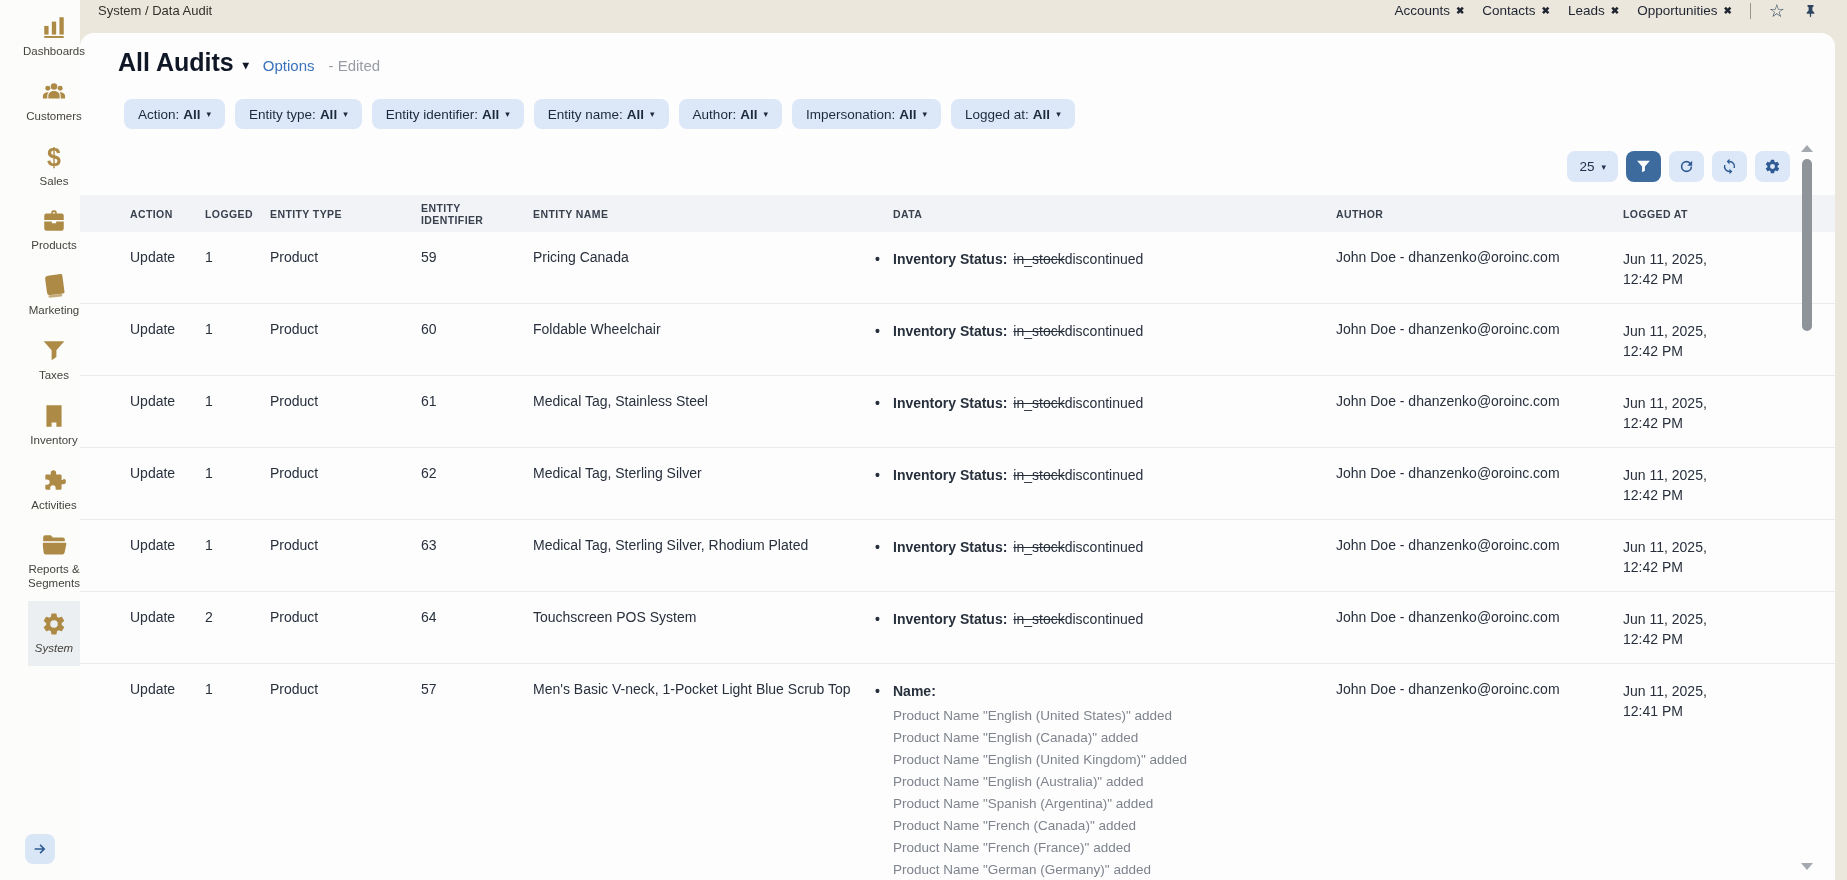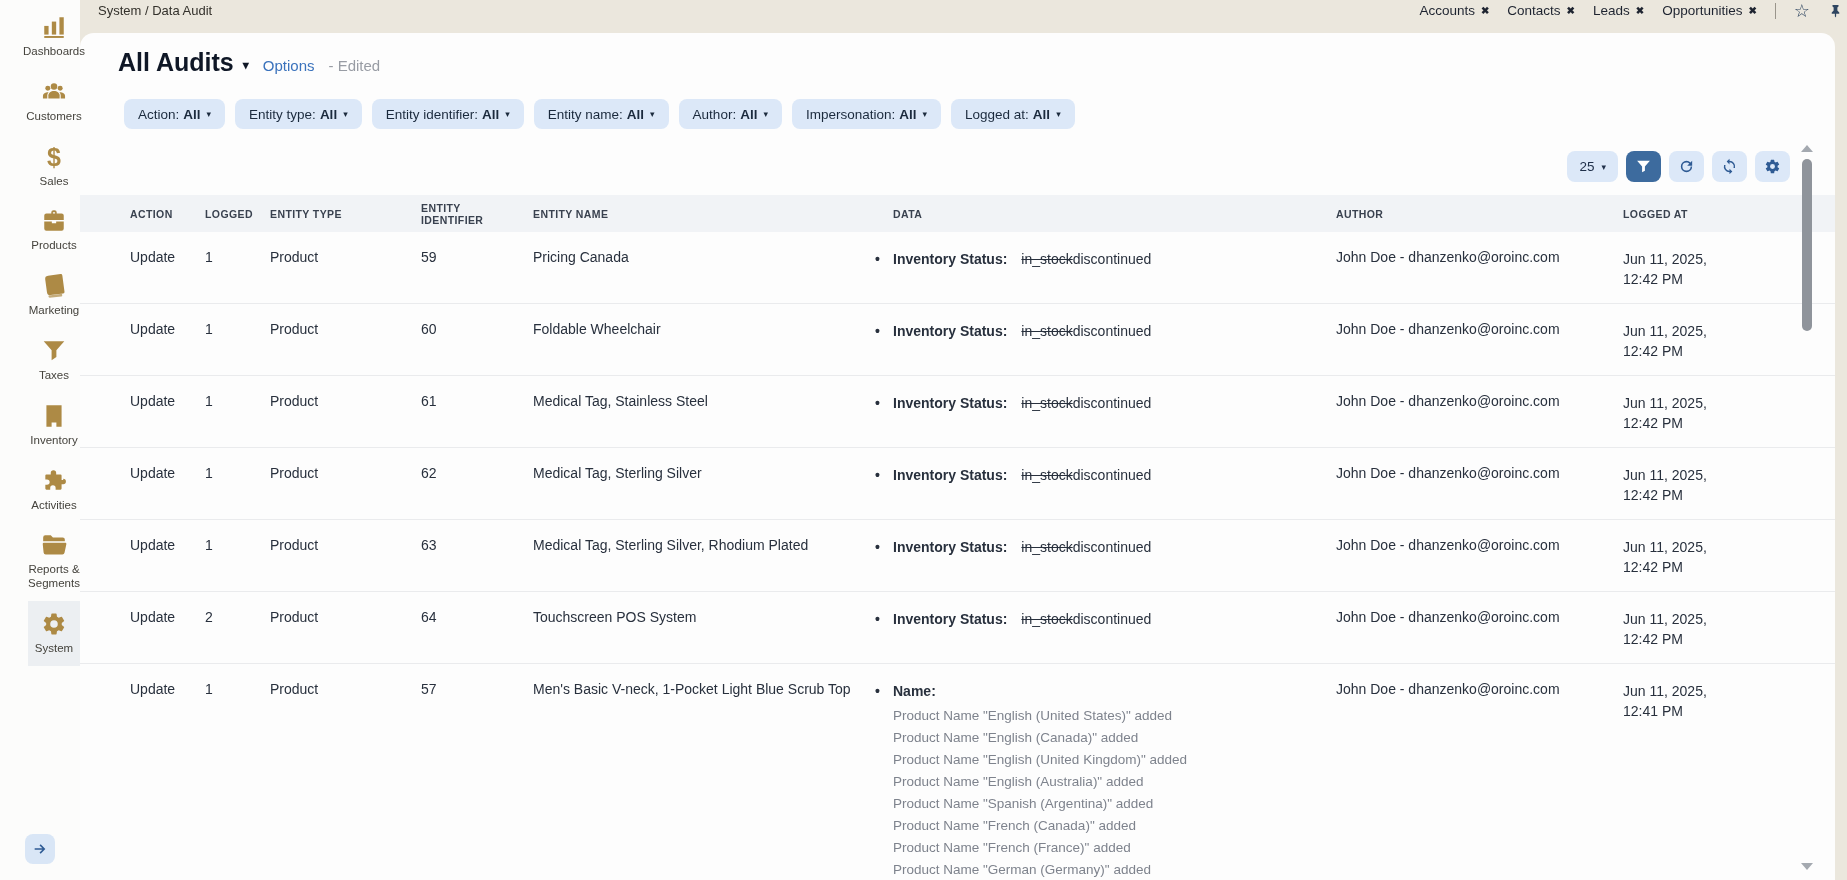--- a/index.html
+++ b/index.html
@@ -9,33 +9,33 @@
     background:#EBE7DD; color:#28303D;
     font-family:"Liberation Sans", sans-serif;
   }
 
   
   .sidebar { position:absolute; left:0; top:0; width:80px; height:880px;
     background:#FCFCFB; z-index:4; display:flex; flex-direction:column; }
   .side-items { display:flex; flex-direction:column; padding-top:4px; }
   .side-item { display:flex; flex-direction:column; align-items:center;
     padding:10px 2px 10px; cursor:pointer;margin-left:28px; }
-  .side-item.active { background:#ECEFF2; }
+  .side-item.active { background:#ECEFF2;font-style:italic; }
   .side-icon { height:26px; display:flex; align-items:center; justify-content:center; }
   .side-icon svg { width:26px; height:26px; fill:#AD8A45; display:block; }
   .dollar { font-size:25px; font-weight:bold; color:#AD8A45; line-height:26px; }
   .side-item .lbl { margin-top:5px; font-size:11.5px; color:#45433D; text-align:center; line-height:1.2; }
   .side-footer { margin-top:auto; padding:12px 0 16px; display:flex; justify-content:center; }
   .collapse-btn { width:30px; height:30px; border-radius:8px; background:#D9E6F6;
     display:flex; align-items:center; justify-content:center; cursor:pointer; }
   .collapse-btn svg { width:16px; height:16px; fill:#2F5B94; }
 
   
   .topbar { position:absolute; left:80px; top:0; right:0; height:21px;
-    display:flex; align-items:center; justify-content:space-between; padding:0 4px 0 18px; }
+    display:flex; align-items:center; justify-content:space-between; padding:0 29px 0 18px; }
   .breadcrumb { font-size:13px; color:#33312B; }
   .topbar-right { display:flex; align-items:center; gap:18px; }
   .shortcut { display:flex; align-items:center; gap:6px; cursor:pointer;
     font-size:13.5px; color:#1E2430; }
   .shortcut .x { font-size:10px; font-weight:bold; color:#1E2430; }
   .tb-divider { width:1px; height:16px; background:#9A958B; }
   .star { font-size:18px; color:#2E4560; line-height:1; cursor:pointer; }
   .pin  { cursor:pointer; display:flex; }
   .pin svg { width:15px; height:15px; fill:#2E4560; }
 
@@ -79,21 +79,21 @@
   .table-wrap { margin-top:21px; }
   table { border-collapse:collapse; table-layout:fixed; width:1755px; }
   thead th { background:#F1F3F6; font-size:10.5px; font-weight:bold; color:#39414F;
     text-align:left; letter-spacing:.4px; height:37px; padding:0 8px 0 0; vertical-align:middle; cursor:pointer; }
   thead th:first-child { padding-left:50px; }
   td { vertical-align:top; padding:17px 14px 14px 0; font-size:14px; color:#28303D;
     border-bottom:1px solid #EAEBED; height:68px; }
   td:first-child { padding-left:50px; }
   .dline { line-height:21px; }
   .bullet { display:inline-block; width:18px; margin-left:-18px; font-weight:bold; }
-  .field { font-weight:bold; margin-right:14px; }
+  .field { font-weight:bold; margin-right:6px; }
   .strike { text-decoration:line-through; margin-right:0; }
   .sub-lines { color:#7E838D; font-size:13.5px; line-height:22px; margin-top:3px; }
   .logged-wrap { width:112px; line-height:20px; }
 
   
   .vscroll { position:absolute; right:22px; top:112px; bottom:10px; width:12px; z-index:6; }
   .sarrow { position:absolute; left:0; width:0; height:0;
     border-left:6px solid transparent; border-right:6px solid transparent; cursor:pointer; }
   .sarrow.up { top:0; border-bottom:7px solid #A4A9B0; }
   .sarrow.down { bottom:0; border-top:7px solid #A4A9B0; }

